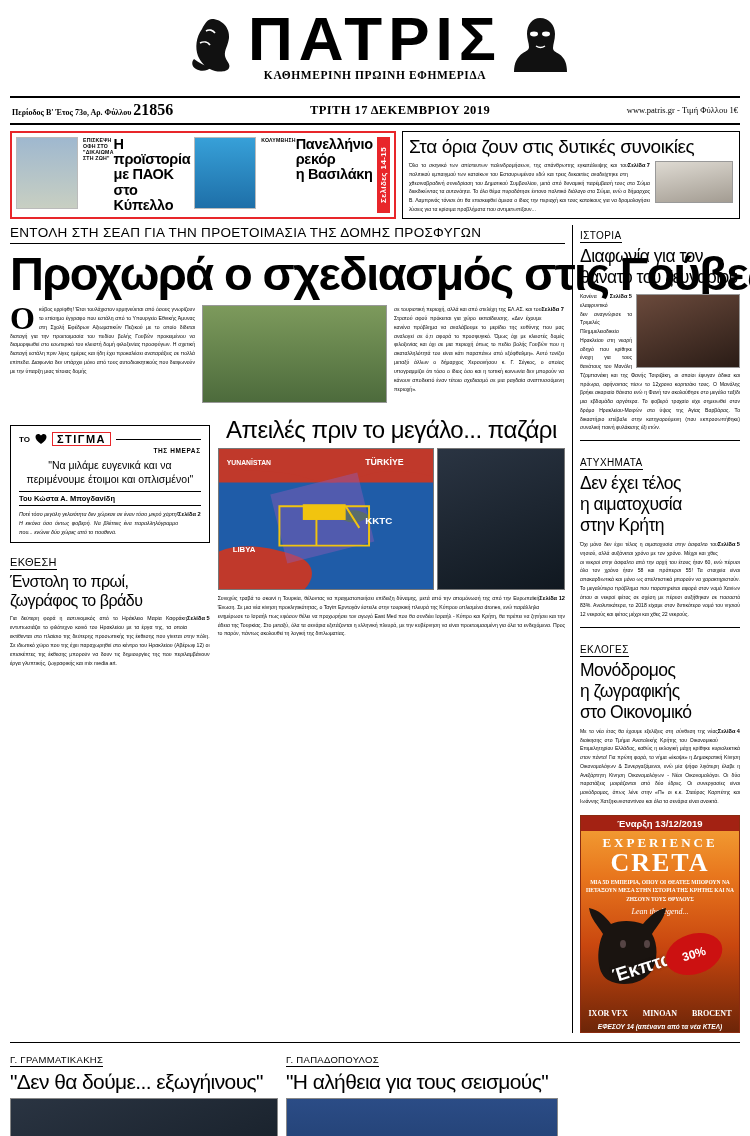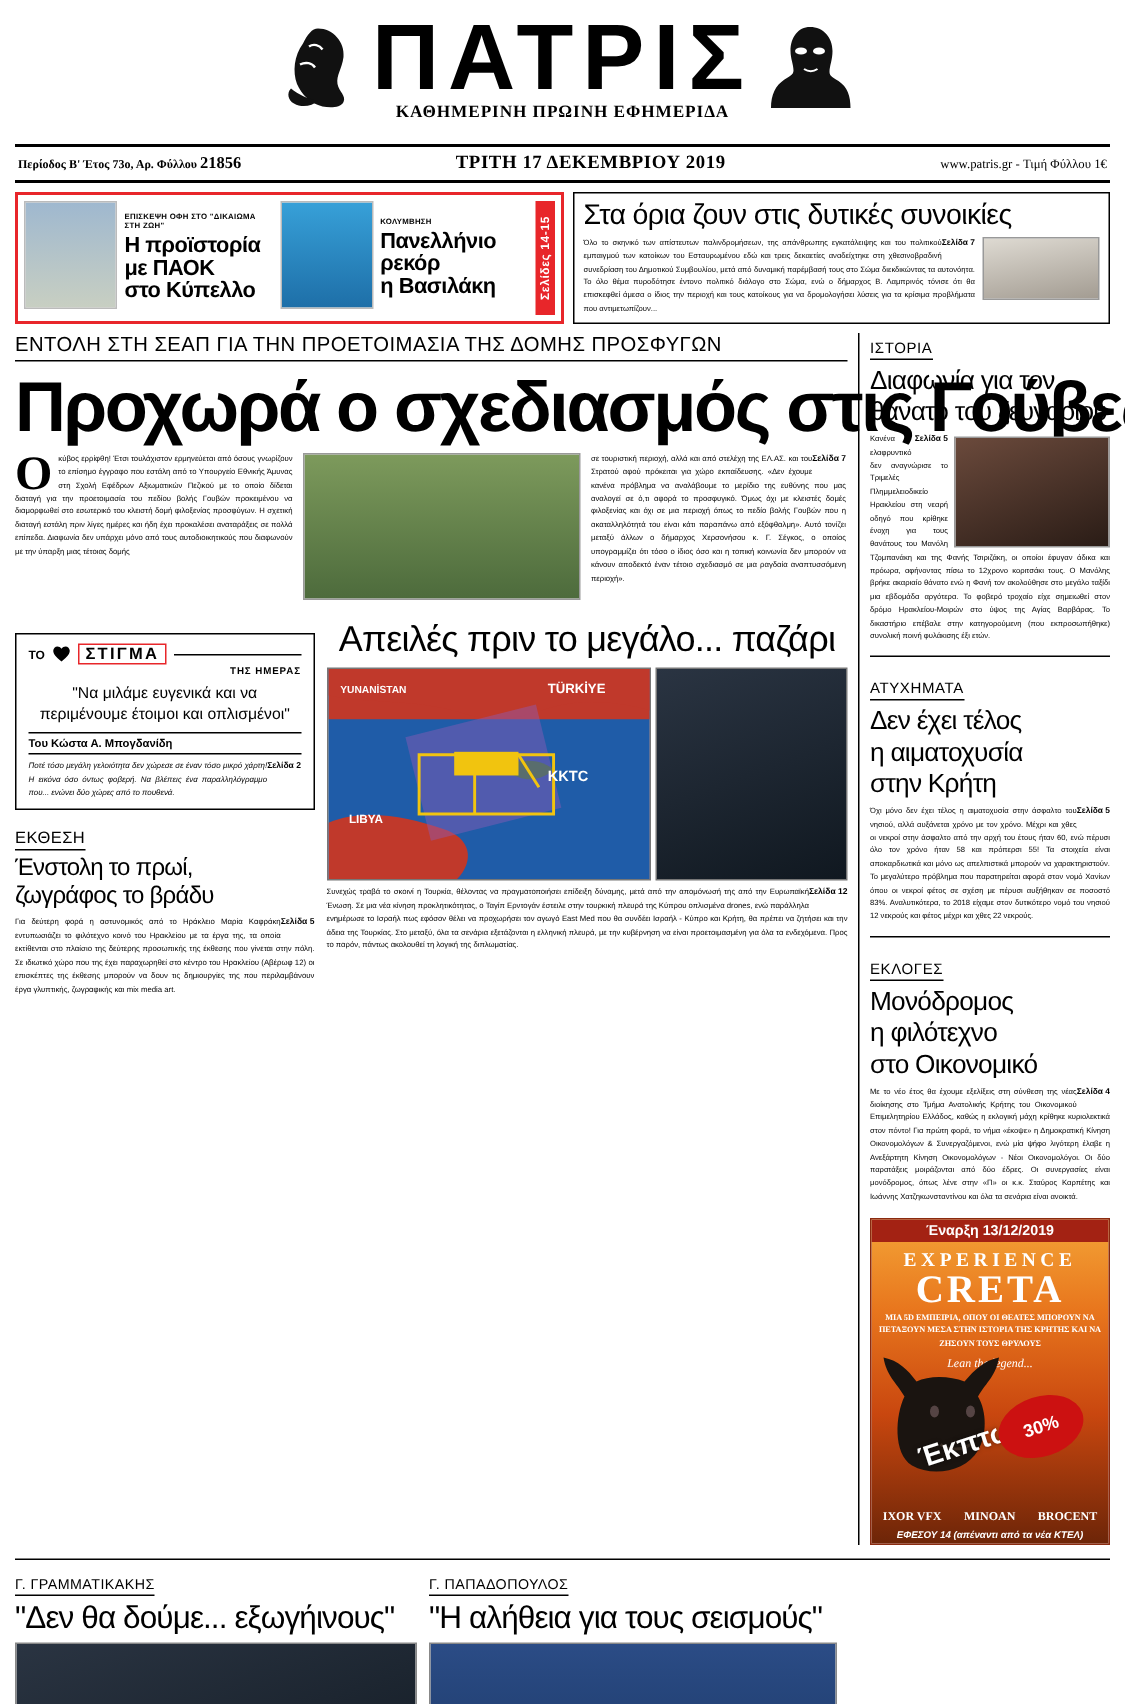--- a/index.html
+++ b/index.html
@@ -18,30 +18,30 @@
   .mast-sub { text-align: left; font-size: 11.5px; font-weight: bold; letter-spacing: 0.6px; font-family: "Liberation Serif", serif; margin-top: 3px; }
   .mast-center { display: flex; flex-direction: column; align-items: center; }
   .mast-face { width: 56px; height: 62px; flex: none; }
   .mast-face.left { margin-right: 10px; }
   .mast-face.right { margin-left: 10px; }
 
   .mast-rule { border-top: 2px solid #000; margin-top: 4px; }
   .mast-info { display: flex; align-items: center; justify-content: space-between;
                padding: 3px 2px 4px; border-bottom: 2px solid #000; }
   .mast-info .left { font-size: 8px; font-family: "Liberation Serif", serif; font-weight: bold; }
-  .mast-info .left .big { font-size: 11px; margin-top: 40px; }
+  .mast-info .left .big { font-size: 16px; margin-top: 40px; }
   .mast-info .center { font-size: 12.5px; font-weight: bold; font-family: "Liberation Serif", serif; letter-spacing: 0.4px;}
   .mast-info .right { font-size: 8.5px; font-family: "Liberation Serif", serif; }
 
   
   .topstrip { display: flex; gap: 6px; margin-top: 6px; height: 88px; }
   .sports-box { flex: 0 0 366px; border: 2.5px solid #e8262a; display: flex; padding: 4px; gap: 4px; }
   .sp-item { display: flex; gap: 5px; flex: 1; }
   .sp-photo { width: 62px; height: 72px; flex: none; border: 1px solid #bbb; }
-  .sp-txt { display: flex; flex-direction: column; justify-content: center; }
+  .sp-txt { display: flex; flex-direction: row; justify-content: center; }
   .sp-kicker { font-size: 5.2px; font-weight: bold; letter-spacing: 0.2px; margin-bottom: 3px; }
   .sp-head { font-size: 14.5px; font-weight: bold; line-height: 1.05; letter-spacing: -0.3px; }
   .sp-pages { flex: 0 0 13px; background: #e8262a; color: #fff; display: flex; align-items: center; justify-content: center; }
   .sp-pages span { writing-mode: vertical-rl; transform: rotate(180deg); font-size: 8px; font-weight: bold; letter-spacing: 0.4px; }
 
   .topnews { flex: 1; border: 1px solid #000; padding: 4px 6px; display: flex; flex-direction: column; }
   .topnews h2 { font-size: 19px; font-weight: normal; letter-spacing: -0.4px; margin-bottom: 3px; }
   .tn-body { display: flex; gap: 5px; }
   .tn-text { font-size: 5.1px; line-height: 1.72; text-align: justify; flex: 1; }
   .tn-text .pg { float: right; font-weight: bold; font-size: 5.6px; }
@@ -334,21 +334,21 @@
           <span>Όχι μόνο δεν έχει τέλος η αιματοχυσία στην άσφαλτο του νησιού, αλλά αυξάνεται χρόνο με τον χρόνο. Μέχρι και χθες οι νεκροί στην άσφαλτο από την αρχή του έτους ήταν 60, ενώ πέρυσι όλο τον χρόνο ήταν 58 και πρόπερσι 55! Τα στοιχεία είναι αποκαρδιωτικά και μόνο ως απελπιστικά μπορούν να χαρακτηριστούν. Το μεγαλύτερο πρόβλημα που παρατηρείται αφορά στον νομό Χανίων όπου οι νεκροί φέτος σε σχέση με πέρυσι αυξήθηκαν σε ποσοστό 83%. Αναλυτικότερα, το 2018 είχαμε στον δυτικότερο νομό του νησιού 12 νεκρούς και φέτος μέχρι και χθες 22 νεκρούς.</span>
         </div>
       </div>
 
       <div class="rc-rule"></div>
 
       <div class="rc-sect">
         <div class="rc-kicker">ΕΚΛΟΓΕΣ</div>
         <div class="rc-head">
           <div>Μονόδρομος</div>
-          <div>η φιλότεχνο</div>
+          <div>η ζωγραφικής</div>
           <div>στο Οικονομικό</div>
         </div>
         <div class="rc-text">
           <span class="pg">Σελίδα 4</span>
           <span>Με το νέο έτος θα έχουμε εξελίξεις στη σύνθεση της νέας διοίκησης στο Τμήμα Ανατολικής Κρήτης του Οικονομικού Επιμελητηρίου Ελλάδος, καθώς η εκλογική μάχη κρίθηκε κυριολεκτικά στον πόντο! Για πρώτη φορά, το νήμα «έκοψε» η Δημοκρατική Κίνηση Οικονομολόγων &amp; Συνεργαζόμενοι, ενώ μία ψήφο λιγότερη έλαβε η Ανεξάρτητη Κίνηση Οικονομολόγων - Νέοι Οικονομολόγοι. Οι δύο παρατάξεις μοιράζονται από δύο έδρες. Οι συνεργασίες είναι μονόδρομος, όπως λένε στην «Π» οι κ.κ. Σταύρος Καρπέτης και Ιωάννης Χατζηκωνσταντίνου και όλα τα σενάρια είναι ανοικτά.</span>
         </div>
       </div>
 
       <div class="ad">
         <div class="ad-top">Έναρξη 13/12/2019</div>

